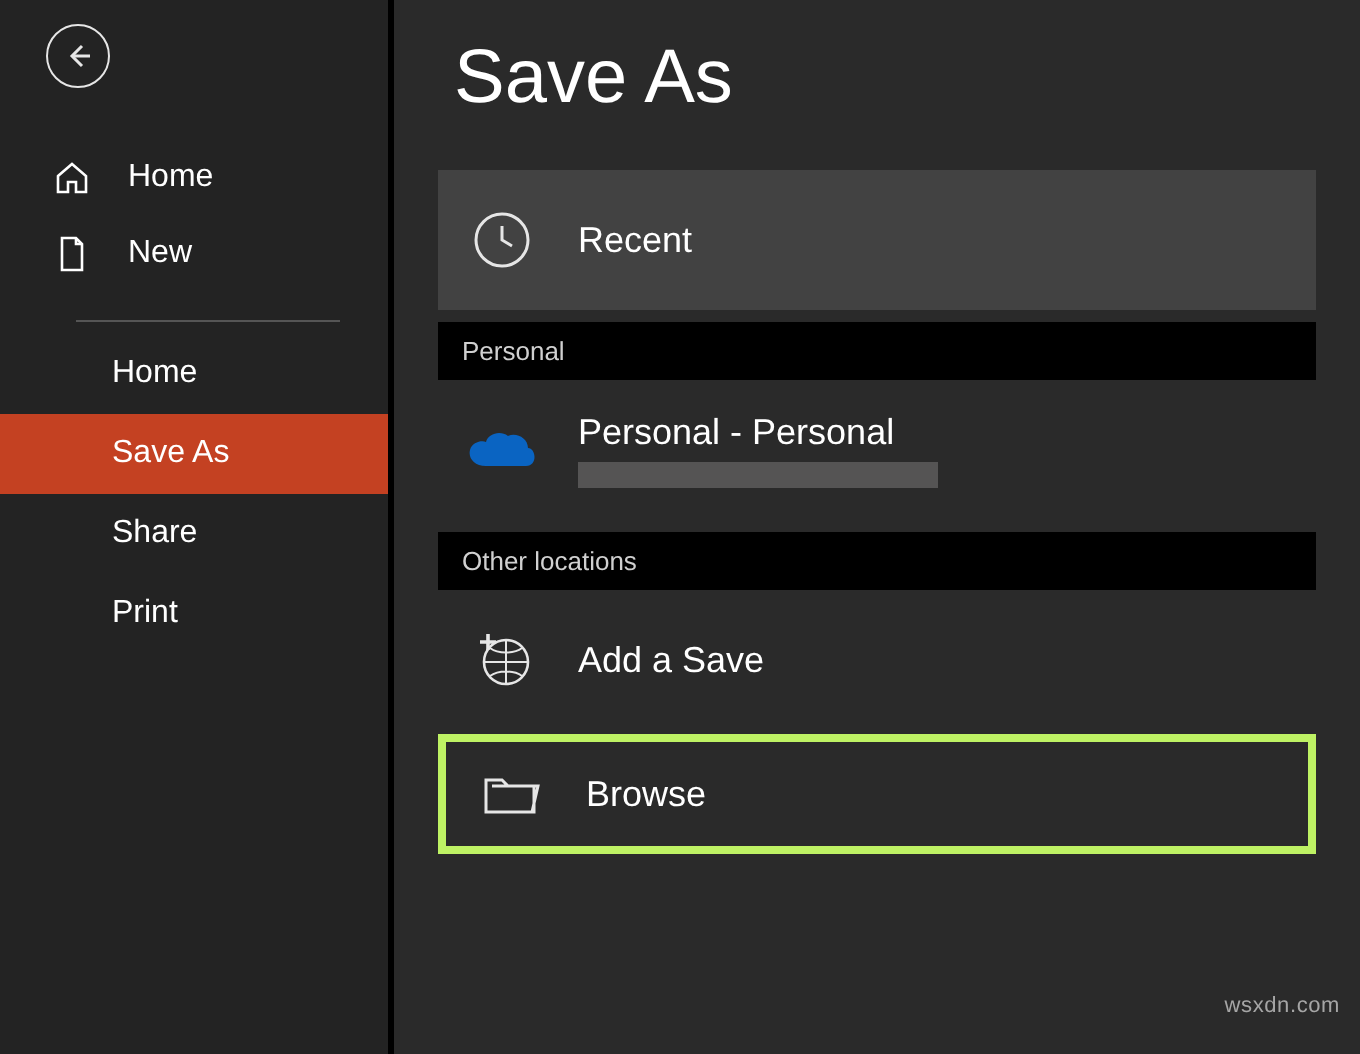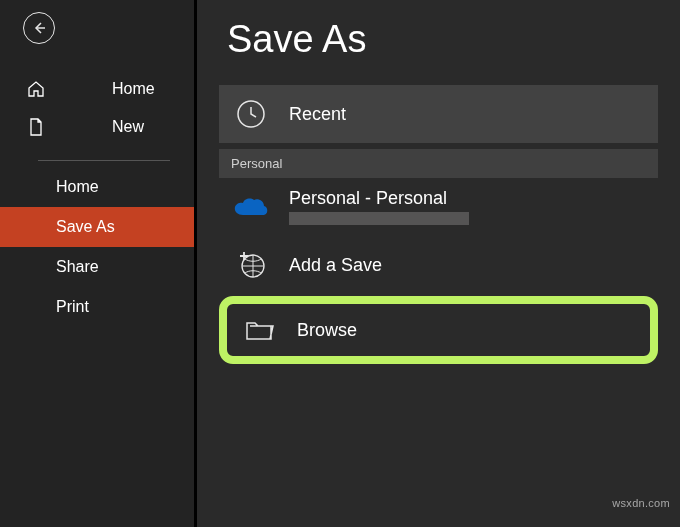--- a/index.html
+++ b/index.html
@@ -33,21 +33,20 @@
     .top-nav {
       margin-top: 26px;
     }
     .nav-item {
       display: flex;
       align-items: center;
       padding: 9px 0 9px 26px;
       cursor: pointer;
       font-size: 16px;
       color: #ffffff;
-      gap: 48px;
     }
     .nav-icon {
       width: 20px;
       height: 20px;
       display: flex;
       align-items: center;
       justify-content: center;
       margin-right: 18px;
       flex-shrink: 0;
     }
@@ -73,59 +72,59 @@
       font-weight: 300;
       color: #fff;
       padding: 18px 0 24px 30px;
     }
     .panel {
       margin: 0 22px;
     }
     .loc-row {
       display: flex;
       align-items: center;
-      height: 58px;
+      height: 70px;
       padding-left: 10px;
       cursor: pointer;
     }
     .loc-row.selected {
       background: #424242;
     }
     .loc-icon {
       width: 44px;
       height: 44px;
       display: flex;
       align-items: center;
       justify-content: center;
       margin-right: 16px;
     }
     .loc-label {
       font-size: 18px;
       color: #fff;
     }
     .section-header {
-      background: #404040;
+      background: #000000;
       font-size: 13px;
       color: #d0d0d0;
       padding: 7px 12px;
       margin-top: 6px;
     }
     .twoline .loc-label-sub {
       display: block;
       font-size: 13px;
       color: #888;
       background: #555454;
       width: 180px;
       height: 13px;
       margin-top: 4px;
     }
     .twoline .loc-label { line-height: 1.1; }
     .browse-highlight {
-      border: 8px solid #bef264;
-      border-radius: 14px;
+      border: 4px solid #bef264;
+      border-radius: 0;
       margin: 2px 0 0 0;
     }
     .browse-highlight .loc-row { height: 52px; }
     .watermark {
       position: absolute;
       right: 10px;
       bottom: 18px;
       color: #cfcfcf;
       font-size: 11px;
       opacity: 0.75;
@@ -203,20 +202,21 @@
         <svg width="40" height="28" viewBox="0 0 40 28">
             <path d="M12 22 C6 22 3 18 4 14 C5 10 10 9 12 10 C13 6 19 4 23 7 C27 5 33 8 33 13 C37 13 38 22 32 22 Z" fill="#0a64c2"></path>
           </svg>
       </span>
       <span>
         <span class="loc-label">Personal - Personal</span>
         <span class="loc-label-sub"></span>
       </span>
     </div>
 
+    <div class="section-header">Other locations</div>
 
 
     <div class="loc-row">
       <span class="loc-icon">
         <svg width="34" height="34" viewBox="0 0 34 34">
             <circle cx="19" cy="18" r="11" stroke="#e6e6e6" stroke-width="1.3" fill="none"></circle>
             <path d="M8 18 H30 M19 7 V29 M11 11 C15 14 23 14 27 11 M11 25 C15 22 23 22 27 25" stroke="#e6e6e6" stroke-width="1" fill="none"></path>
             <path d="M6 8 H14 M10 4 V12" stroke="#e6e6e6" stroke-width="1.8"></path>
           </svg>
       </span>

